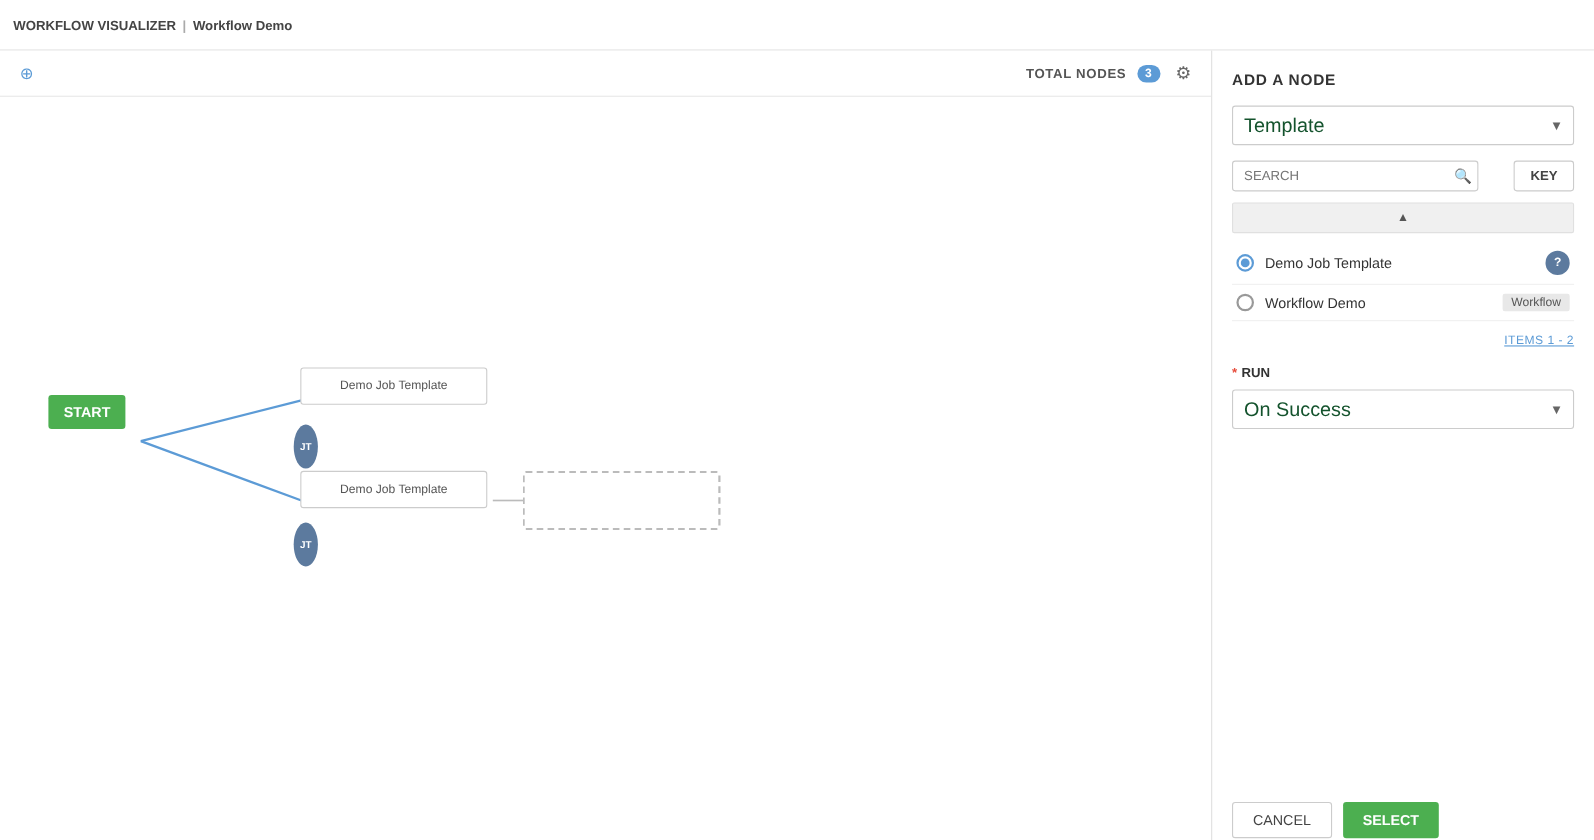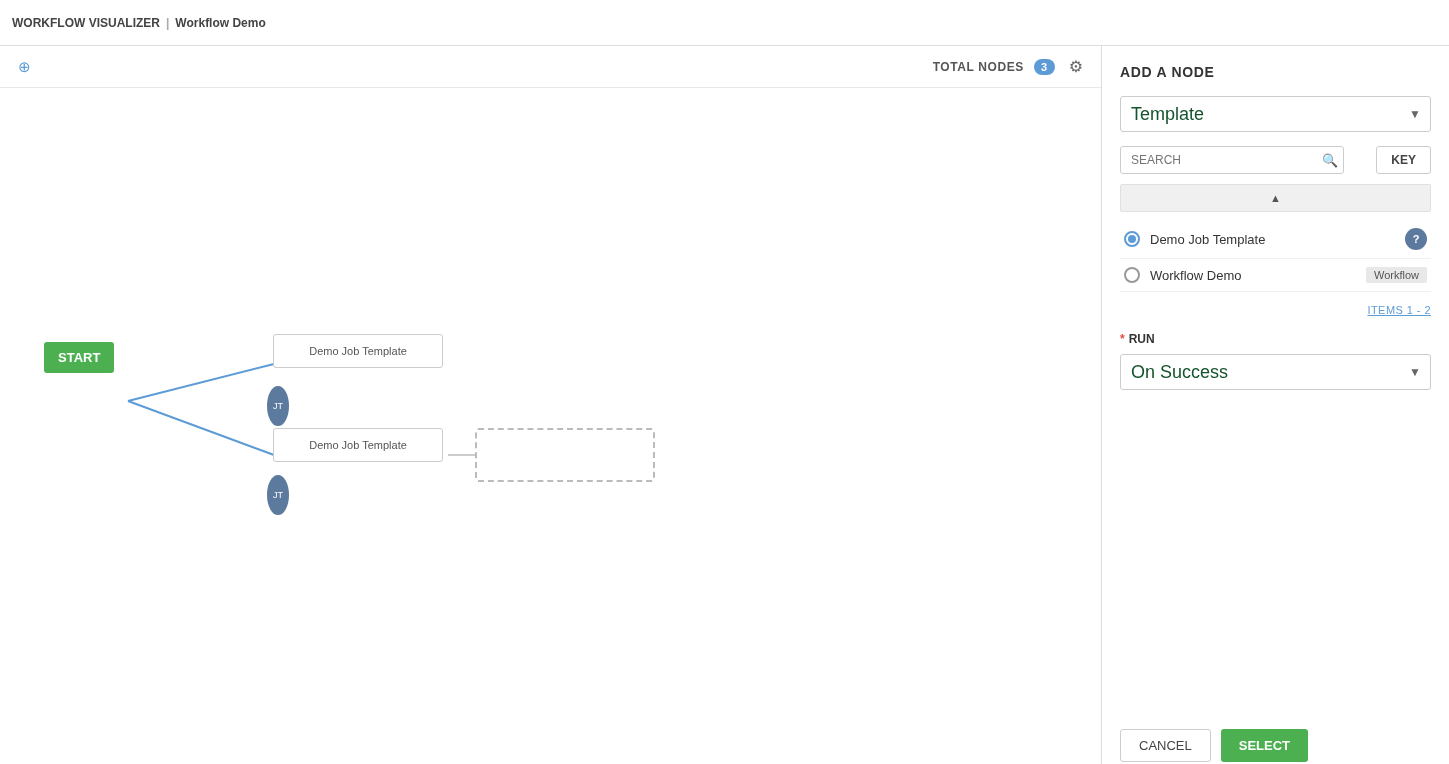--- a/index.html
+++ b/index.html
@@ -88,21 +88,21 @@
     
     .start-node {
       position: absolute;
       background: #4caf50;
       color: #fff;
       font-weight: 700;
       font-size: 13px;
       padding: 8px 14px;
       border-radius: 3px;
       left: 44px;
-      top: 254px;
+      top: 271px;
       cursor: pointer;
     }
 
     .template-node {
       position: absolute;
       background: #fff;
       border: 1px solid #ccc;
       border-radius: 3px;
       padding: 10px 14px;
       font-size: 11px;
@@ -131,21 +131,21 @@
       position: absolute;
       background: #5c7a9e;
       color: #fff;
       border-radius: 50%;
       width: 22px;
       height: 40px;
       display: flex;
       align-items: center;
       justify-content: center;
       font-size: 9px;
-      font-weight: 400;
+      font-weight: 700;
     }
     .badge-1 { left: 267px; top: 298px; }
     .badge-2 { left: 267px; top: 387px; }
 
     
     .right-panel {
       width: 348px;
       border-left: 1px solid #ddd;
       background: #fff;
       display: flex;

